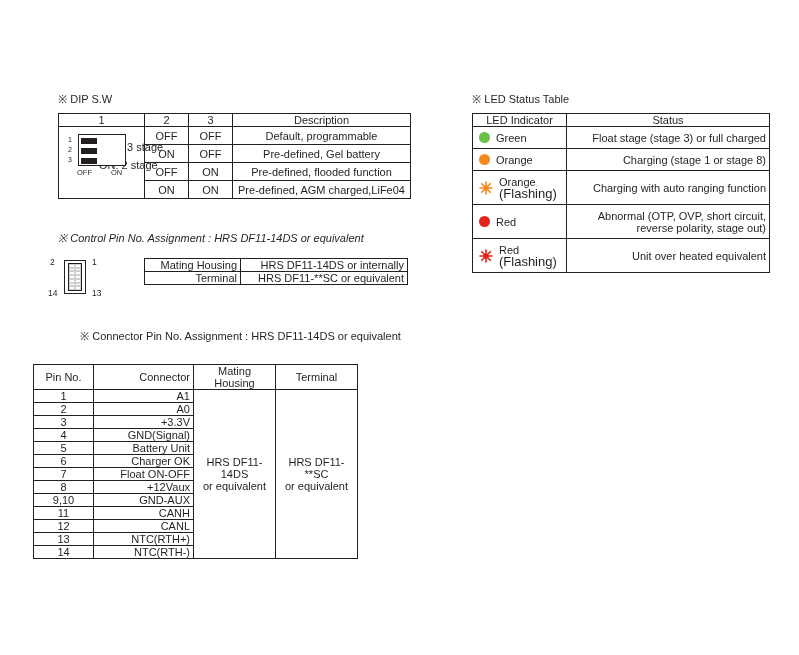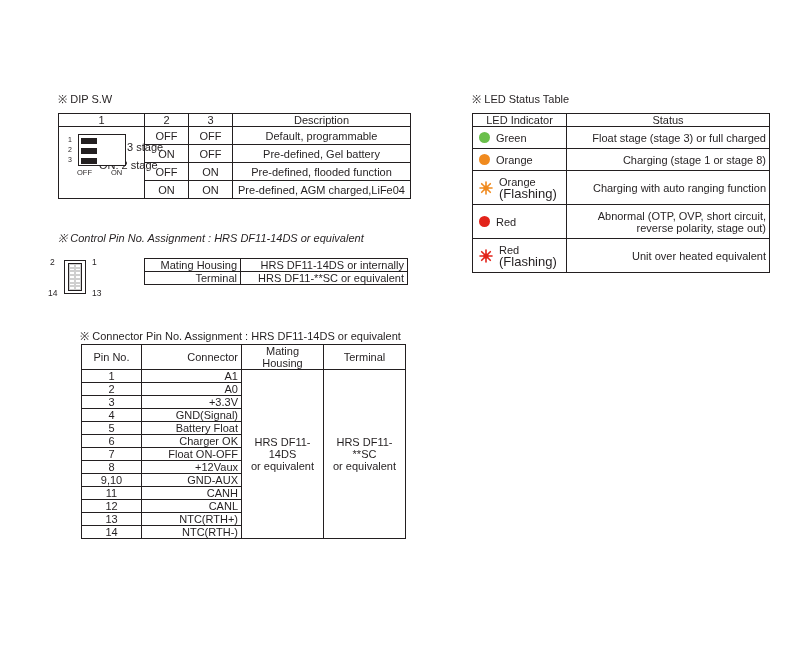--- a/index.html
+++ b/index.html
@@ -38,21 +38,21 @@
   
   #dip-title { position: absolute; left: 58px; top: 91px; }
   #dip-table { position: absolute; left: 58px; top: 113px; }
   #dip-sw-art { position: absolute; left: 58px; top: 132px; width: 93px; height: 52px; }
 
   #ctrl-title { position: absolute; left: 58px; top: 230px; font-style: italic; }
   #ctrl-conn-art { position: absolute; left: 48px; top: 252px; width: 125px; height: 50px; }
   #ctrl-table { position: absolute; left: 144px; top: 258px; }
 
   #conn-title { position: absolute; left: 48px; top: 328px; margin-left: 32px; }
-  #conn-table { position: absolute; left: 33px; top: 344px; margin-left: 48px; }
+  #conn-table { position: absolute; left: 33px; top: 364px; }
 
   #led-title { position: absolute; left: 472px; top: 91px; }
   #led-table { position: absolute; left: 472px; top: 113px; }
 
   
   .dip-body {
     position: absolute;
     left: 20px;
     top: 2px;
     width: 48px;
@@ -273,21 +273,21 @@
   <tr>
     <td class="ctr">3</td>
     <td class="lft">+3.3V</td>
   </tr>
   <tr>
     <td class="ctr">4</td>
     <td class="lft">GND(Signal)</td>
   </tr>
   <tr>
     <td class="ctr">5</td>
-    <td class="lft">Battery Float</td>
+    <td class="lft">Battery Unit</td>
   </tr>
   <tr>
     <td class="ctr">6</td>
     <td class="lft">Charger OK</td>
   </tr>
   <tr>
     <td class="ctr">7</td>
     <td class="lft">Float ON-OFF</td>
   </tr>
   <tr>

